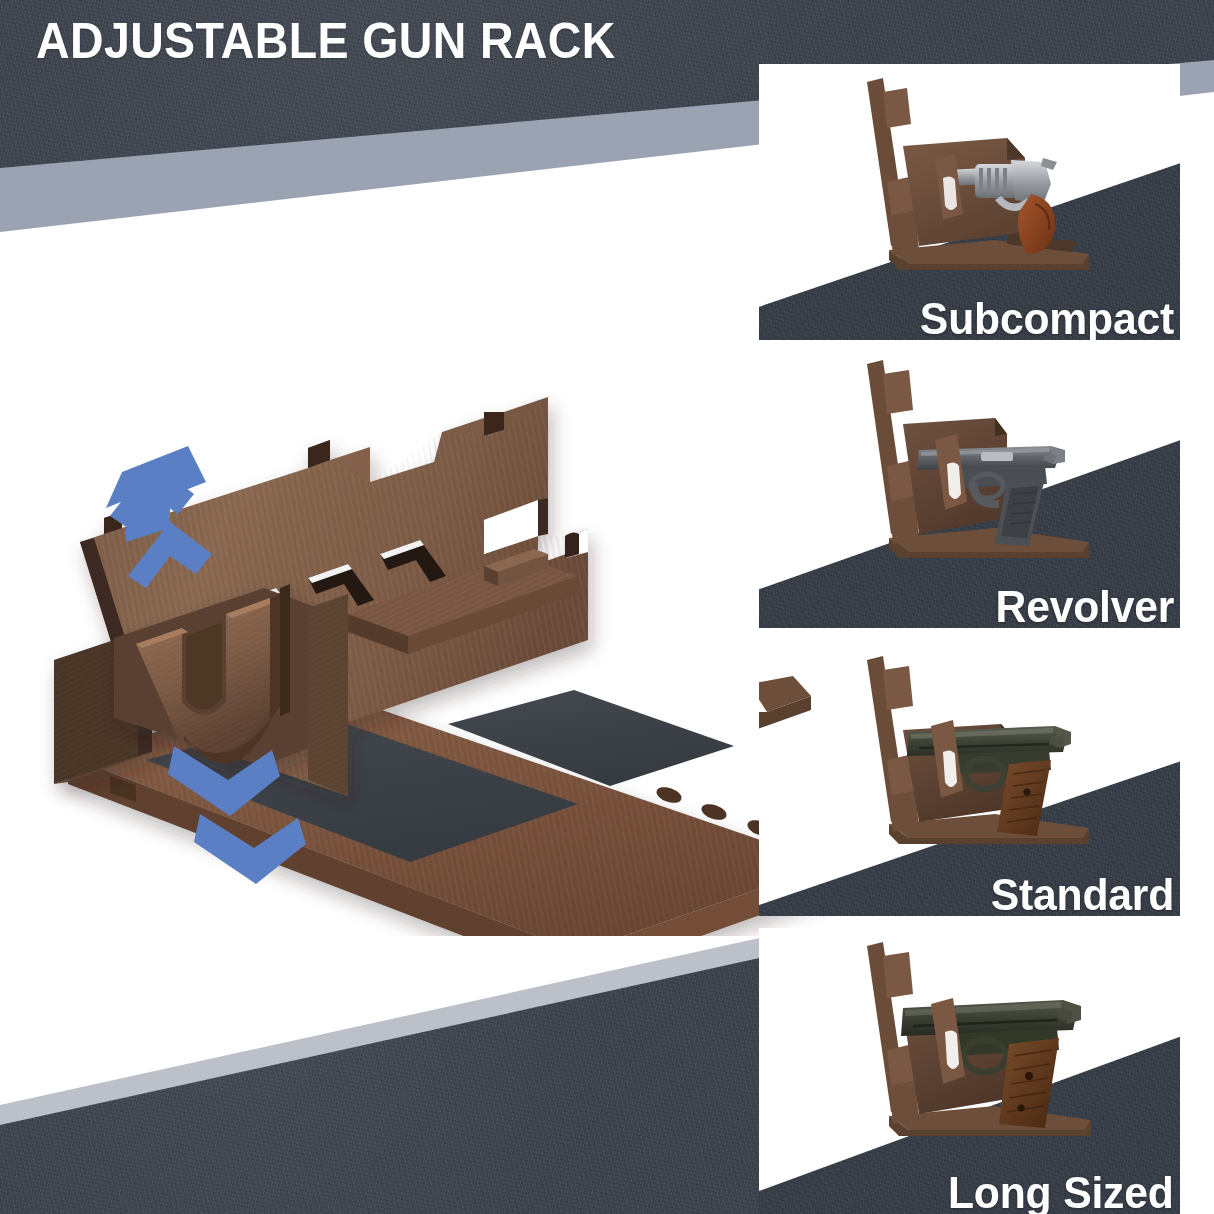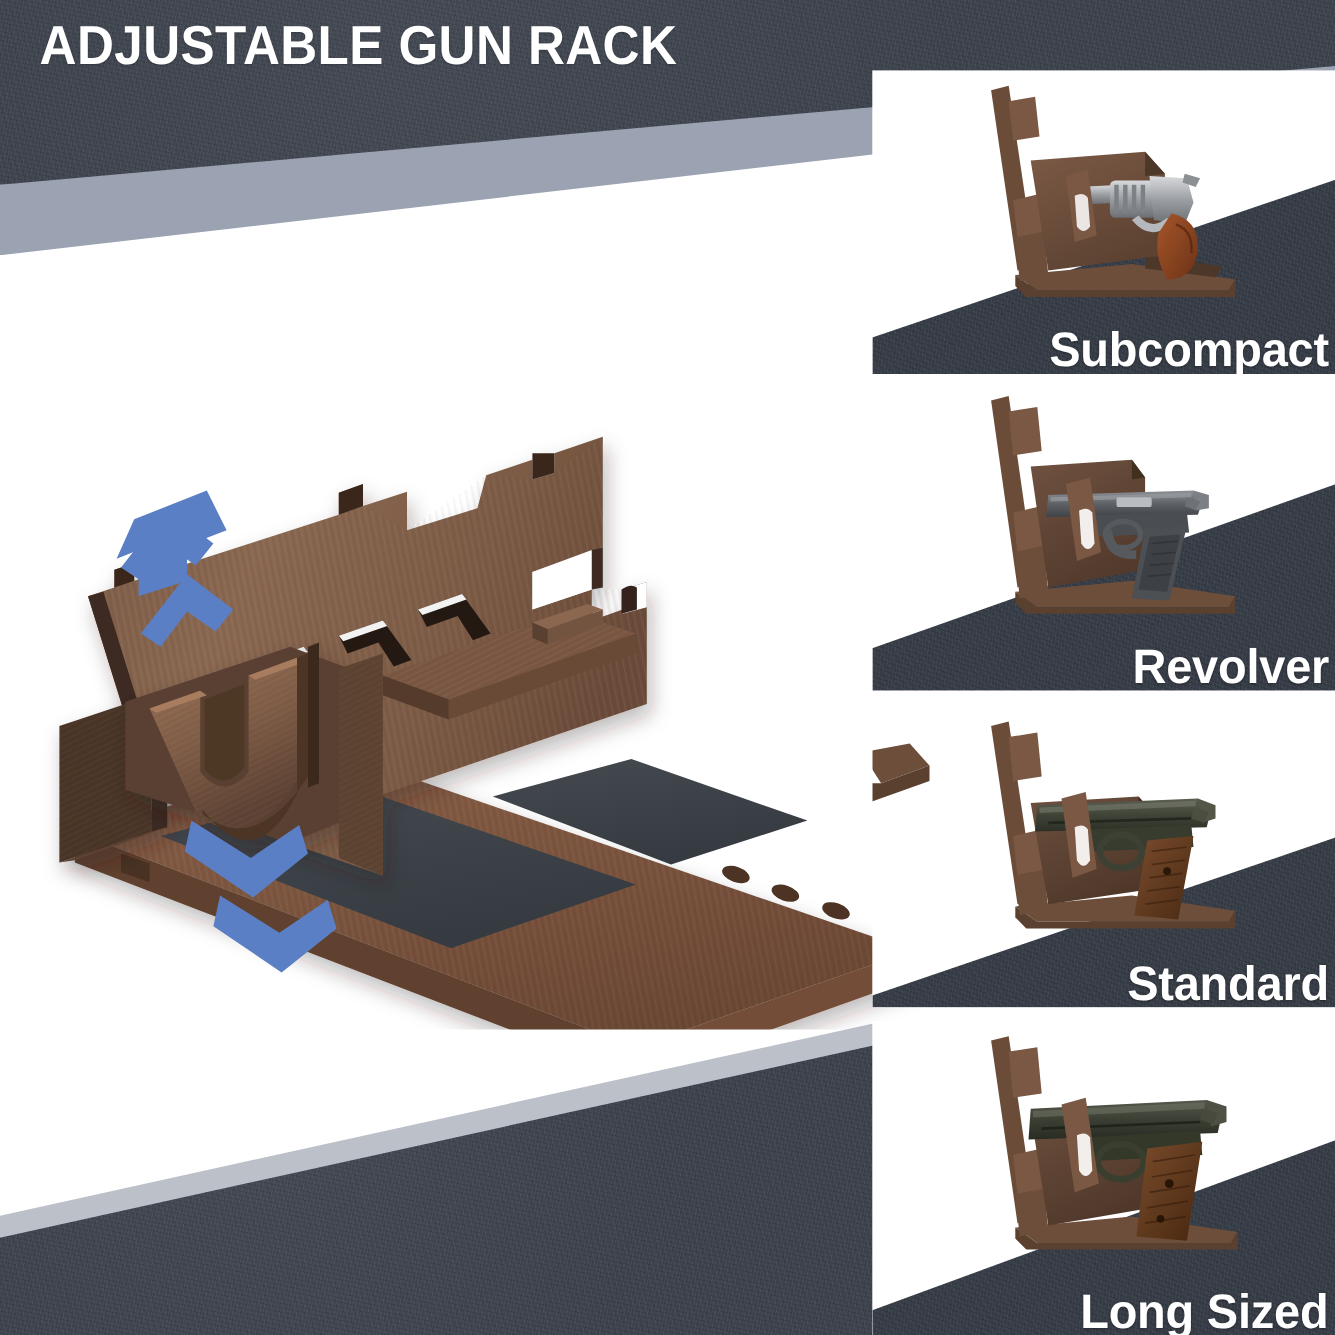--- a/index.html
+++ b/index.html
@@ -63,21 +63,21 @@
     position:absolute;left:-4px;top:950px;width:830px;height:270px;
     clip-path:polygon(0 176px, 800px 0, 830px 6px, 830px 270px, 0 270px);
     z-index:3;
   }
 
   
   #hero{position:absolute;left:18px;top:236px;width:840px;height:700px;z-index:5;}
   #hero svg{display:block;width:840px;height:700px;}
 
   
-  #cards{position:absolute;left:793px;top:64px;width:421px;height:1150px;z-index:6;}
+  #cards{position:absolute;left:759px;top:64px;width:421px;height:1150px;z-index:6;}
   .card{
     position:absolute;left:0;width:421px;
     background:#ffffff;
     overflow:hidden;
   }
   .card-slate{
     position:absolute;left:0;top:0;width:421px;height:100%;
   }
   .card-art{position:absolute;left:0;top:0;width:421px;height:100%;}
   .card-art svg{display:block;width:421px;height:100%;}

